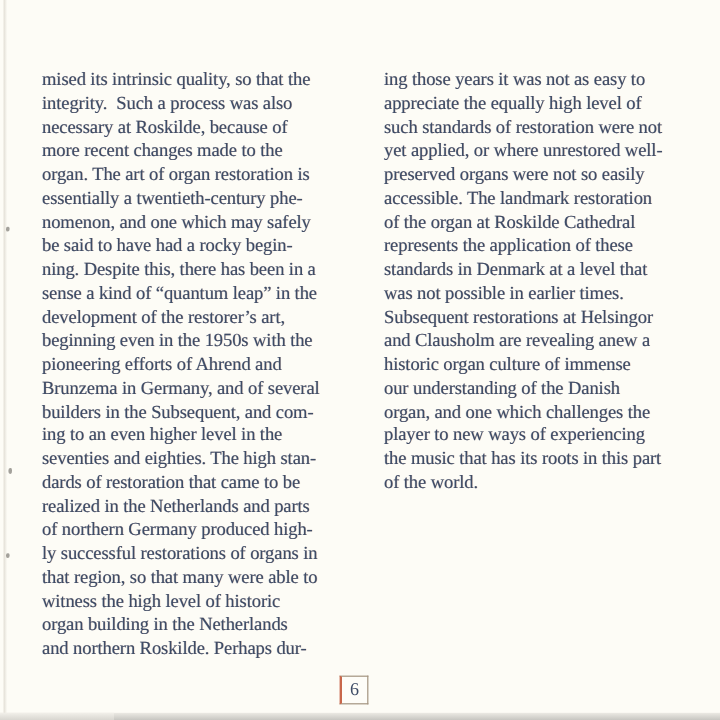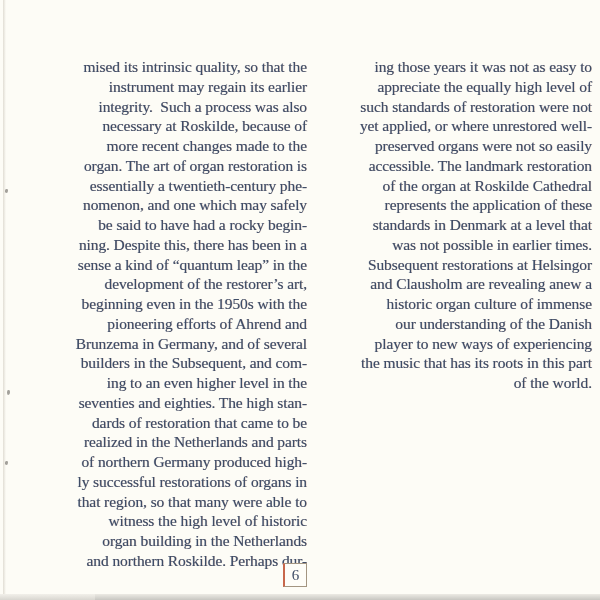--- a/index.html
+++ b/index.html
@@ -1,15 +1,15 @@
 <!DOCTYPE html>
 <html><head>
 <meta charset="utf-8">
 <style>
-  * { margin: 0; padding: 0; box-sizing: border-box; text-align: right; }
+  * { margin: 0; padding: 0; box-sizing: border-box; }
   html, body { width: 600px; height: 600px; }
   body {
     font-family: "Liberation Serif", serif;
     background: #fdfcf6;
     overflow: hidden;
   }
   .page {
     position: relative;
     width: 600px;
     height: 600px;
@@ -81,21 +81,20 @@
 
 <div class="page">
 
   <div class="left-crease"></div>
   <div class="speck s1"></div>
   <div class="speck s2"></div>
   <div class="speck s3"></div>
 
   <div class="text-column col-left">
       <div class="text-line">mised its intrinsic quality, so that the</div>
-      <div class="text-line">instrument may regain its earlier</div>
       <div class="text-line">integrity.  Such a process was also</div>
       <div class="text-line">necessary at Roskilde, because of</div>
       <div class="text-line">more recent changes made to the</div>
       <div class="text-line">organ. The art of organ restoration is</div>
       <div class="text-line">essentially a twentieth-century phe-</div>
       <div class="text-line">nomenon, and one which may safely</div>
       <div class="text-line">be said to have had a rocky begin-</div>
       <div class="text-line">ning. Despite this, there has been in a</div>
       <div class="text-line">sense a kind of “quantum leap” in the</div>
       <div class="text-line">development of the restorer’s art,</div>
@@ -123,20 +122,21 @@
       <div class="text-line">preserved organs were not so easily</div>
       <div class="text-line">accessible. The landmark restoration</div>
       <div class="text-line">of the organ at Roskilde Cathedral</div>
       <div class="text-line">represents the application of these</div>
       <div class="text-line">standards in Denmark at a level that</div>
       <div class="text-line">was not possible in earlier times.</div>
       <div class="text-line">Subsequent restorations at Helsingor</div>
       <div class="text-line">and Clausholm are revealing anew a</div>
       <div class="text-line">historic organ culture of immense</div>
       <div class="text-line">our understanding of the Danish</div>
+      <div class="text-line">organ, and one which challenges the</div>
       <div class="text-line">player to new ways of experiencing</div>
       <div class="text-line">the music that has its roots in this part</div>
       <div class="text-line">of the world.</div>
     </div>
 
   <div class="page-number-box">
     <span class="page-number">6</span>
   </div>
 
   <div class="bottom-strip"></div>

